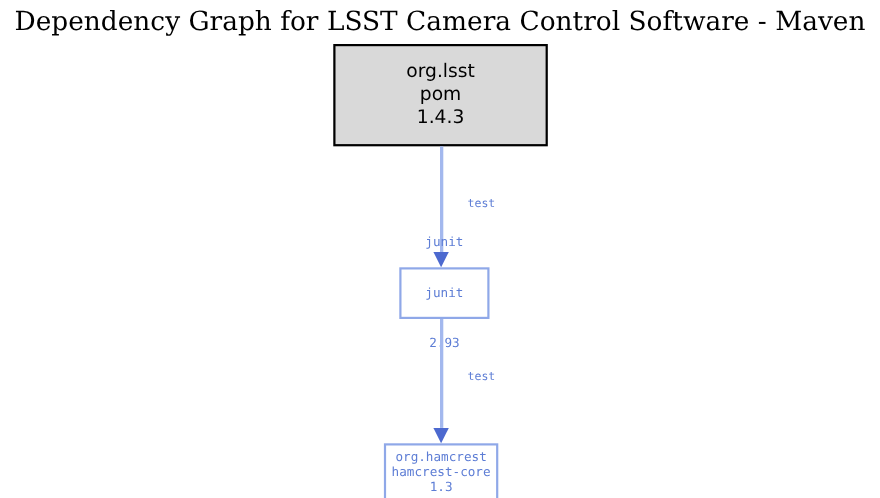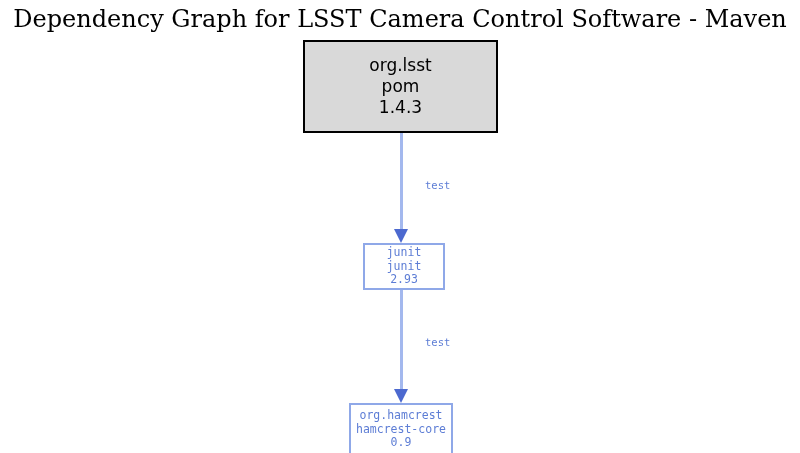--- a/index.html
+++ b/index.html
@@ -44,21 +44,21 @@
   .node-dep {
     background: #ffffff;
     border: 2px solid #8fa8e8;
     color: #5d7dd5;
     font-family: "DejaVu Sans Mono", monospace;
     font-size: 11.5px;
     line-height: 13.5px;
   }
   .node-junit {
     left: 363px; top: 243px;
-    width: 82px; height: 47px;
+    width: 82px; height: 47px; gap: 32px;
   }
   .node-hamcrest {
     left: 349px; top: 403px;
     width: 104px; height: 53px;
   }
   .edge-line {
     position: absolute;
     left: 400px;
     width: 3px;
     background: #a3b8ee;
@@ -110,16 +110,16 @@
     <div>2.93</div>
   </div>
 
   <div class="edge-line edge-line-2"></div>
   <div class="edge-label edge-label-2">test</div>
   <div class="arrowhead arrowhead-2"></div>
 
   <div class="node node-dep node-hamcrest">
     <div>org.hamcrest</div>
     <div>hamcrest-core</div>
-    <div>0.9</div>
+    <div>1.3</div>
   </div>
 
 </div>
 
 </body></html>

